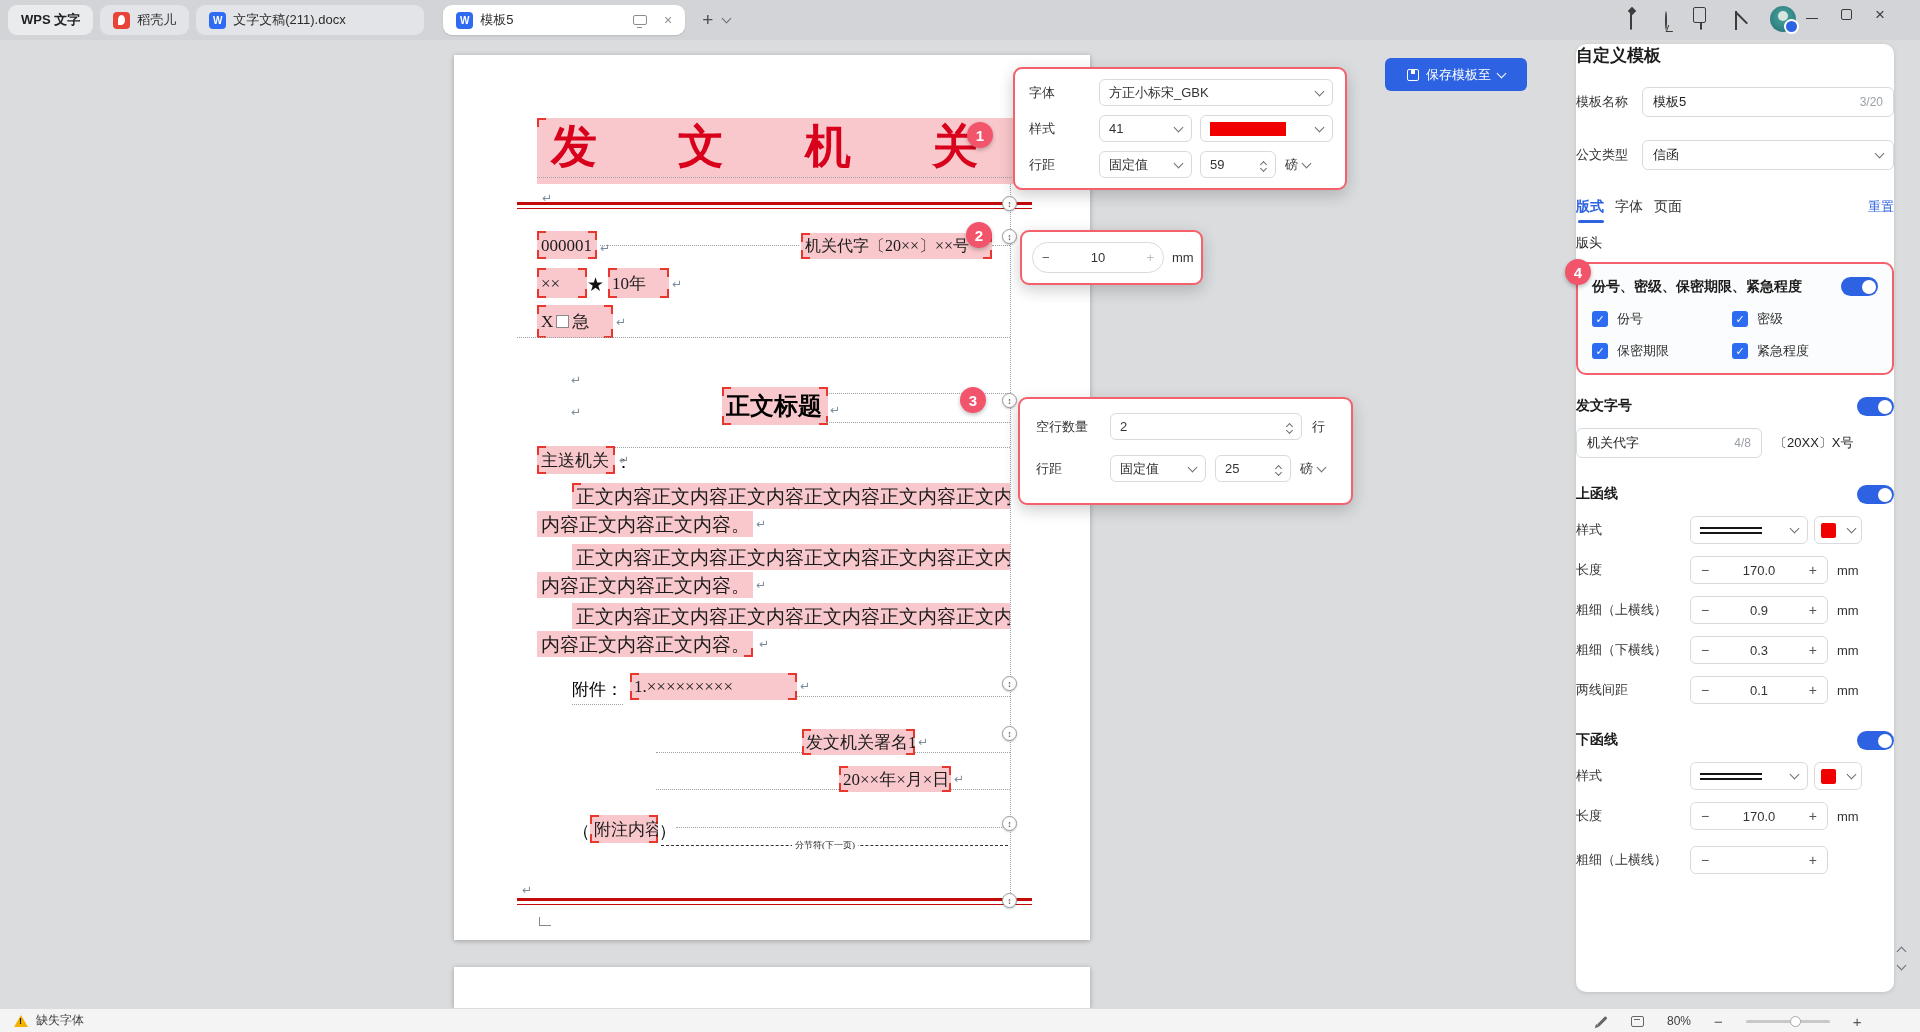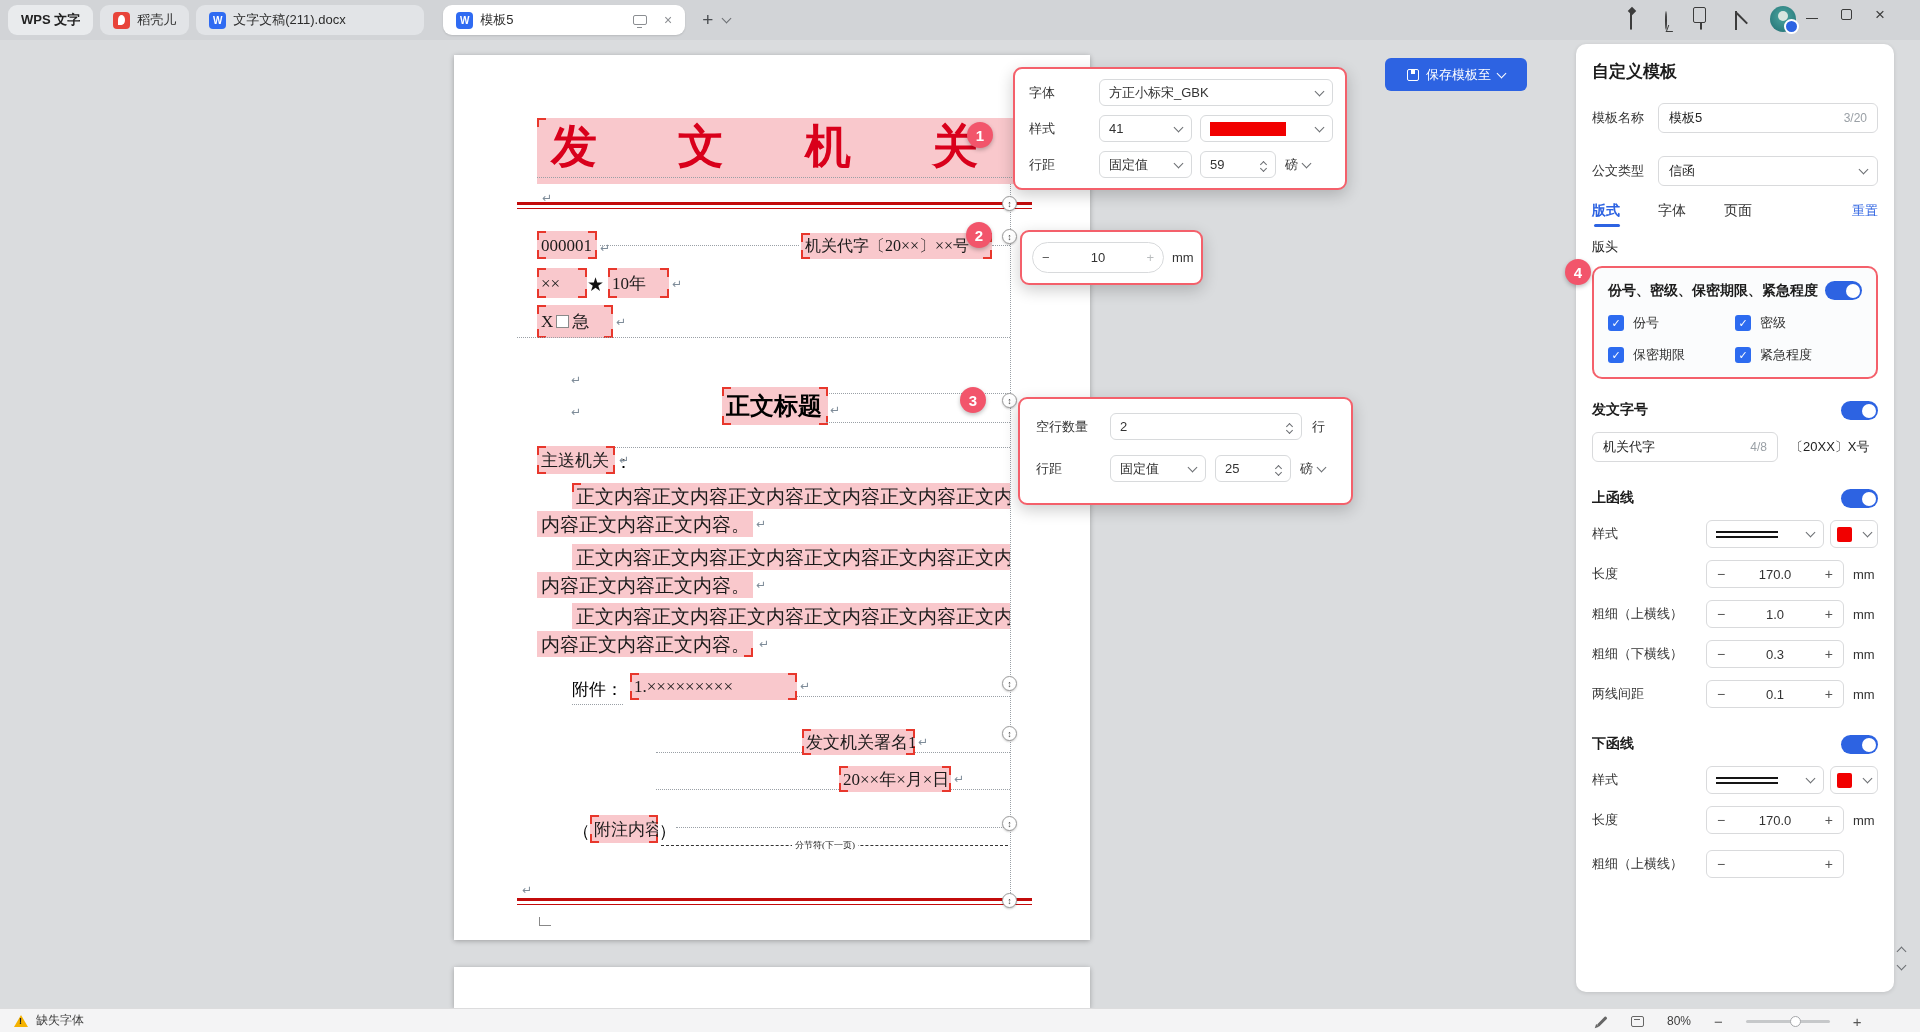--- a/index.html
+++ b/index.html
@@ -81,27 +81,27 @@
 .unit{font-size:13px;color:#333;display:flex;align-items:center;gap:5px}
 .badge{position:absolute;width:26px;height:26px;border-radius:50%;background:#f2556b;color:#fff;display:flex;align-items:center;justify-content:center;font-size:15px;font-weight:700;z-index:40;box-shadow:0 2px 4px rgba(0,0,0,.25)}
 
 
 .savebtn{position:absolute;left:1385px;top:58px;width:142px;height:33px;background:#2d63e2;border-radius:6px;color:#fff;display:flex;align-items:center;justify-content:center;gap:7px;font-size:13px;z-index:25;cursor:pointer}
 .saveico{width:12px;height:12px;border:1.6px solid #fff;border-radius:2px;position:relative}
 .saveico::after{content:"";position:absolute;left:2.5px;top:-1px;width:4px;height:5px;background:#fff}
 .savebtn .chev{border-color:#fff}
 
 
-.sidebar{position:absolute;left:1576px;top:44px;width:318px;height:948px;background:#fff;border-radius:10px;z-index:20;padding:16px;overflow:hidden;box-shadow:0 1px 4px rgba(0,0,0,.12)}
+.sidebar{position:absolute;left:1576px;top:44px;width:318px;height:948px;background:#fff;border-radius:10px;z-index:20;overflow:hidden;box-shadow:0 1px 4px rgba(0,0,0,.12)}
 .sb-title{font-size:17px;font-weight:700;color:#1c1c1c}
 .sb-row{display:flex;align-items:center;margin-top:20px}
 .sb-lab{flex:0 0 66px;font-size:13px;color:#333}
 .sb-inp{flex:1;height:30px;border:1px solid #d9dadc;border-radius:6px;display:flex;align-items:center;padding:0 10px;font-size:13px;color:#222;background:#fff}
 .cnt{margin-left:auto;color:#9aa0a6;font-size:12px}
-.sb-tabs{display:flex;align-items:center;gap:38px;margin-top:16px;font-size:14px;color:#333}
+.sb-tabs{display:flex;align-items:center;gap:11px;margin-top:28px;font-size:14px;color:#333}
 .sb-tab{cursor:pointer}
 .sb-tab.on{color:#2d63e2;font-weight:700;position:relative}
 .sb-tab.on::after{content:"";position:absolute;left:2px;bottom:-7px;width:26px;height:3px;border-radius:2px;background:#2d63e2}
 .reset{margin-left:auto;color:#2d63e2;font-size:13px;cursor:pointer}
 .sb-sechead{font-size:13px;color:#222;margin-top:18px}
 .red-group{margin-top:10px;border:2.5px solid #f4606b;border-radius:10px;padding:13px 14px;background:#fbfcfd}
 .ghead{display:flex;align-items:center}
 .gtitle{font-size:14px;font-weight:700;color:#1c1c1c}
 .tg{margin-left:auto;width:37px;height:19px;border-radius:10px;background:#2d63e2;position:relative;flex:none;cursor:pointer}
 .tg::after{content:"";position:absolute;right:2.5px;top:2.5px;width:14px;height:14px;border-radius:50%;background:#fff}
@@ -503,21 +503,21 @@
         <span class="pm">−</span>
         <span class="val">170.0</span>
         <span class="pm">+</span>
       </div>
       <span class="uafter">mm</span>
     </div>
     <div class="crow">
       <span class="clab">粗细（上横线）</span>
       <div class="stp">
         <span class="pm">−</span>
-        <span class="val">1.0</span>
+        <span class="val">0.9</span>
         <span class="pm">+</span>
       </div>
       <span class="uafter">mm</span>
     </div>
     <div class="crow">
       <span class="clab">粗细（下横线）</span>
       <div class="stp">
         <span class="pm">−</span>
         <span class="val">0.3</span>
         <span class="pm">+</span>

